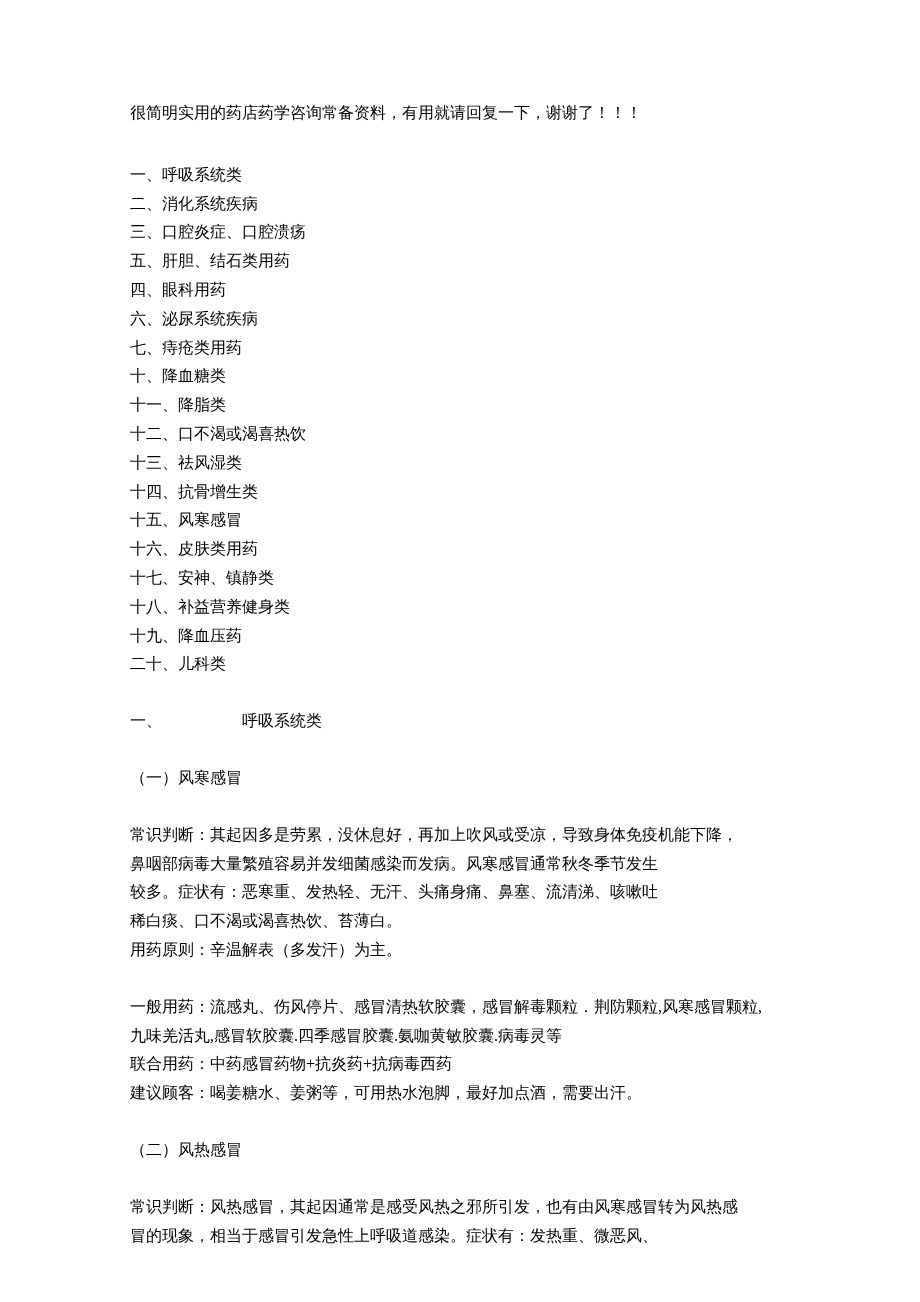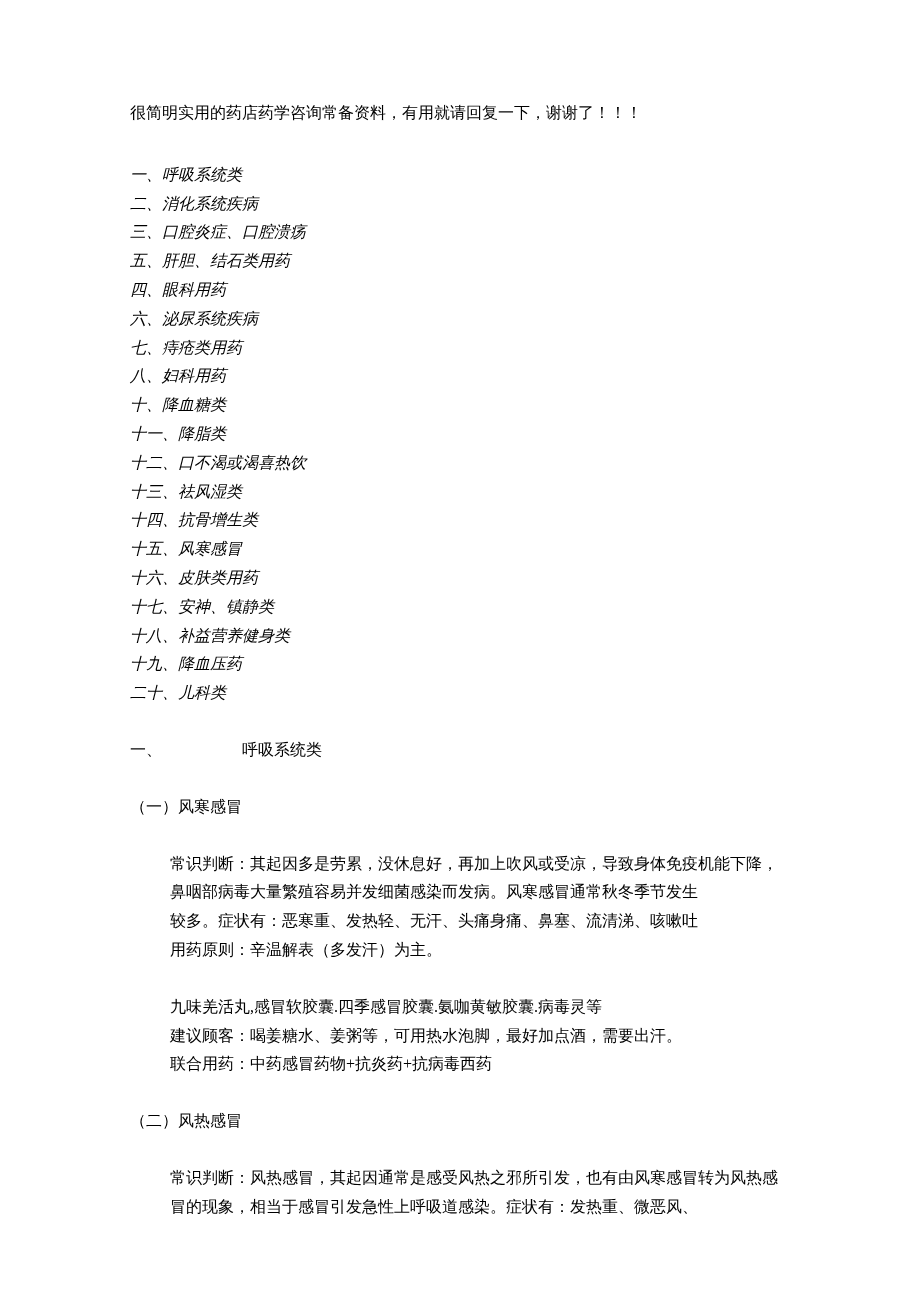--- a/index.html
+++ b/index.html
@@ -12,36 +12,34 @@
       margin: 0;
       padding: 100px 130px 60px 130px;
       box-sizing: border-box;
     }
     .title {
       margin-bottom: 32px;
       font-family: Liberation Mono, monospace;
     }
     .toc {
       margin-bottom: 28px;
-      font-style: italic;
     }
     .toc-item {
       display: block;
     }
     .section-heading {
       margin-top: 28px;
       margin-bottom: 28px;
     }
     .subsection-heading {
       margin-top: 0;
       margin-bottom: 28px;
     }
     .para {
       margin-bottom: 0;
-      margin-left: 40px;
     }
     .block {
       margin-bottom: 28px;
     }
     .inline-spacer {
       display: inline-block;
       width: 80px;
     }
   </style>
 </head>
@@ -50,21 +48,20 @@
 <div class="title">很简明实用的药店药学咨询常备资料，有用就请回复一下，谢谢了！！！</div>
 
 <div class="toc">
   <span class="toc-item">一、呼吸系统类</span>
   <span class="toc-item">二、消化系统疾病</span>
   <span class="toc-item">三、口腔炎症、口腔溃疡</span>
   <span class="toc-item">五、肝胆、结石类用药</span>
   <span class="toc-item">四、眼科用药</span>
   <span class="toc-item">六、泌尿系统疾病</span>
   <span class="toc-item">七、痔疮类用药</span>
-  <span class="toc-item">八、妇科用药</span>
   <span class="toc-item">十、降血糖类</span>
   <span class="toc-item">十一、降脂类</span>
   <span class="toc-item">十二、口不渴或渴喜热饮</span>
   <span class="toc-item">十三、祛风湿类</span>
   <span class="toc-item">十四、抗骨增生类</span>
   <span class="toc-item">十五、风寒感冒</span>
   <span class="toc-item">十六、皮肤类用药</span>
   <span class="toc-item">十七、安神、镇静类</span>
   <span class="toc-item">十八、补益营养健身类</span>
   <span class="toc-item">十九、降血压药</span>
@@ -74,27 +71,29 @@
 <div class="section-heading">
   <span>一、</span><span class="inline-spacer"></span><span>呼吸系统类</span>
 </div>
 
 <div class="subsection-heading">（一）风寒感冒</div>
 
 <div class="block">
   <div class="para">常识判断：其起因多是劳累，没休息好，再加上吹风或受凉，导致身体免疫机能下降，</div>
   <div class="para">鼻咽部病毒大量繁殖容易并发细菌感染而发病。风寒感冒通常秋冬季节发生</div>
   <div class="para">较多。症状有：恶寒重、发热轻、无汗、头痛身痛、鼻塞、流清涕、咳嗽吐</div>
+  <div class="para">稀白痰、口不渴或渴喜热饮、苔薄白。</div>
   <div class="para">用药原则：辛温解表（多发汗）为主。</div>
 </div>
 
 <div class="block">
+  <div class="para">一般用药：流感丸、伤风停片、感冒清热软胶囊，感冒解毒颗粒．荆防颗粒,风寒感冒颗粒,</div>
   <div class="para">九味羌活丸,感冒软胶囊.四季感冒胶囊.氨咖黄敏胶囊.病毒灵等</div>
+  <div class="para">联合用药：中药感冒药物+抗炎药+抗病毒西药</div>
   <div class="para">建议顾客：喝姜糖水、姜粥等，可用热水泡脚，最好加点酒，需要出汗。</div>
-  <div class="para">联合用药：中药感冒药物+抗炎药+抗病毒西药</div>
 </div>
 
 <div class="subsection-heading">（二）风热感冒</div>
 
 <div class="block">
   <div class="para">常识判断：风热感冒，其起因通常是感受风热之邪所引发，也有由风寒感冒转为风热感</div>
   <div class="para">冒的现象，相当于感冒引发急性上呼吸道感染。症状有：发热重、微恶风、</div>
 
 </div>
 

